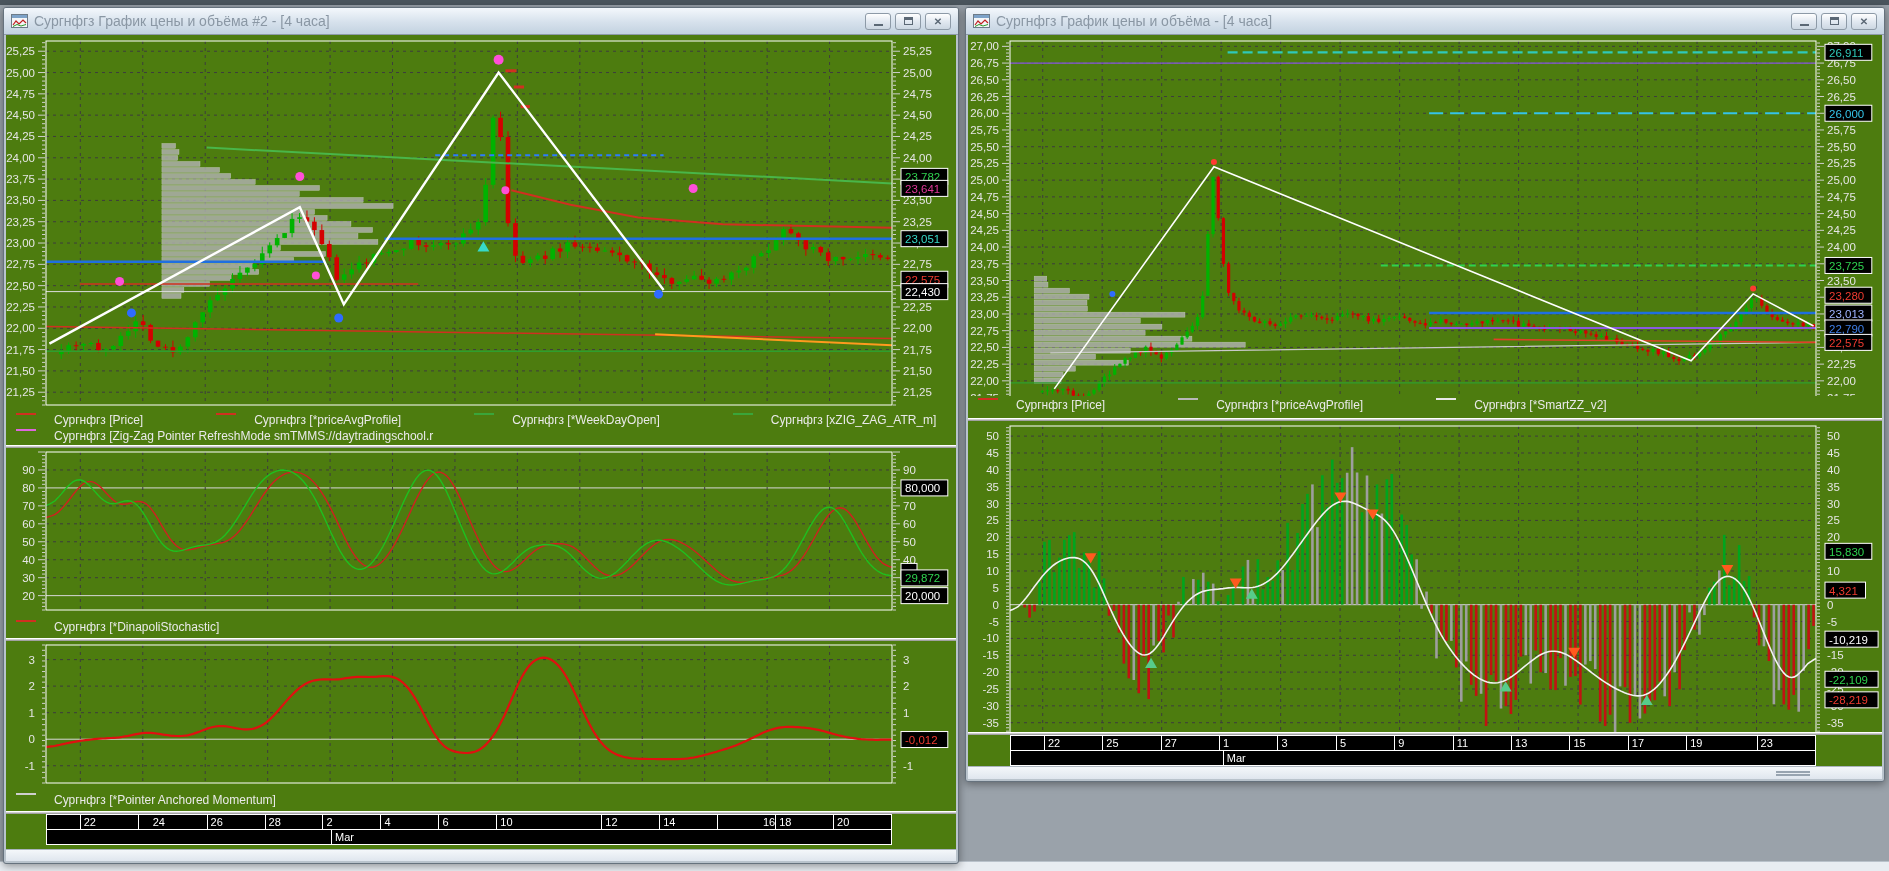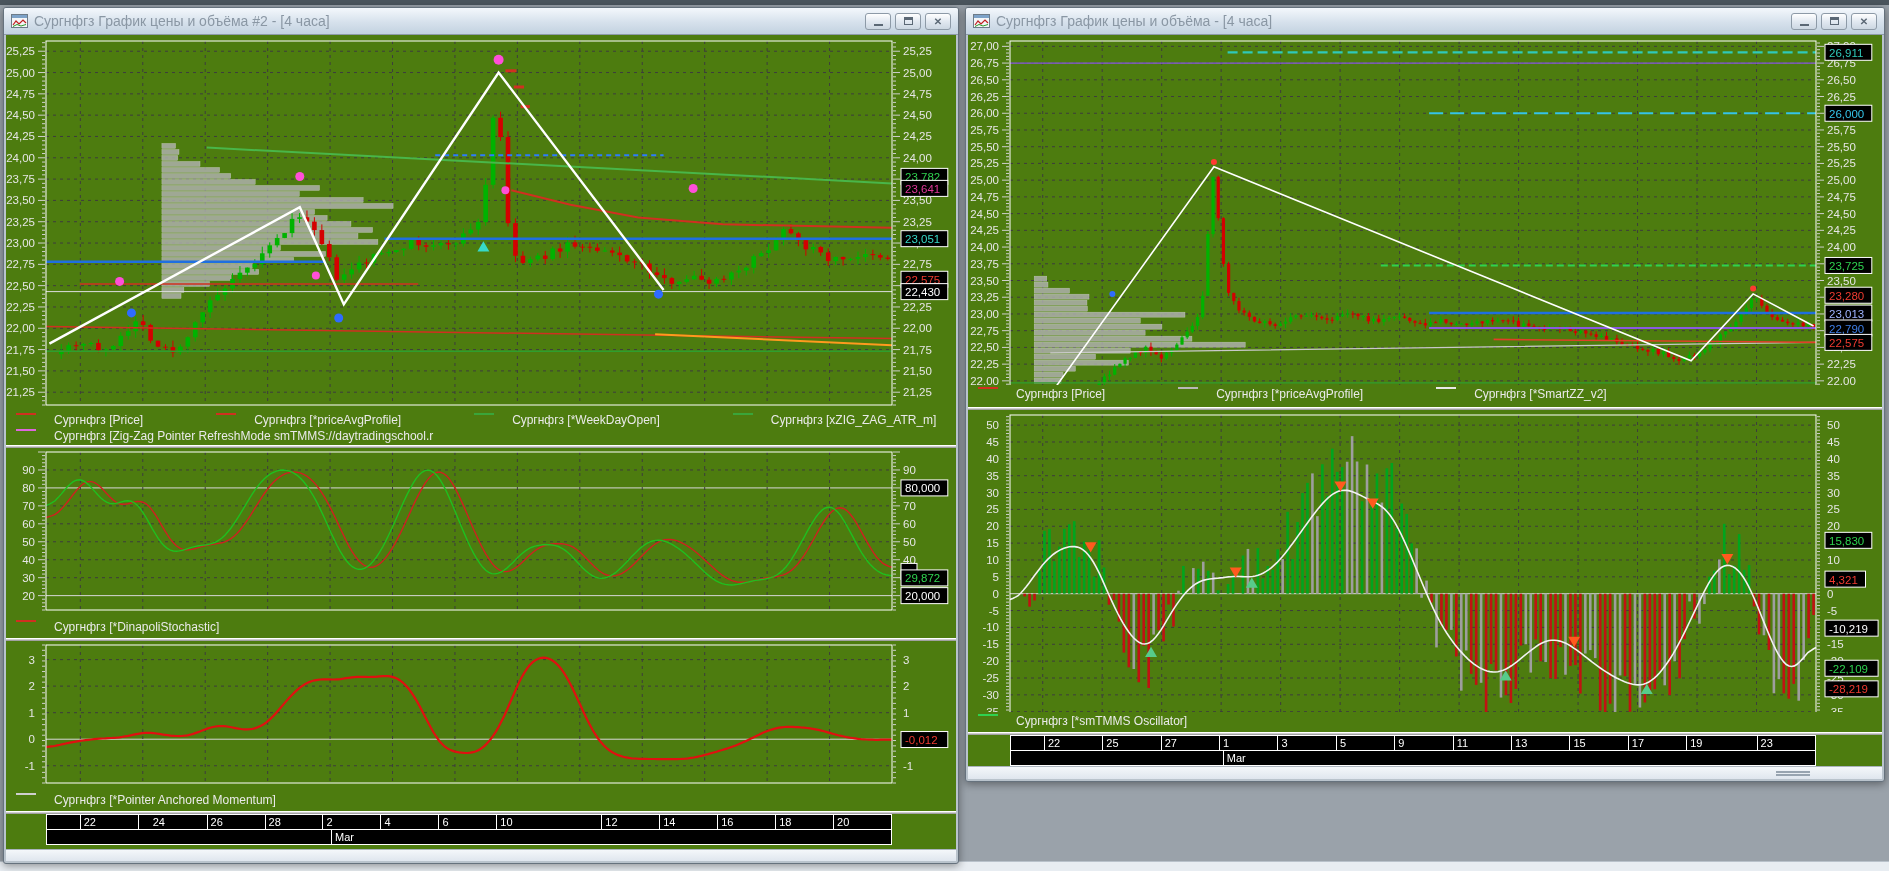--- a/index.html
+++ b/index.html
@@ -871,21 +871,21 @@
           <div class="xcell" style="flex: 1 1 0%;">22</div>
           <div class="xcell" style="flex: 1 1 0%; padding-left: 14px;">24</div>
           <div class="xcell" style="flex: 1 1 0%;">26</div>
           <div class="xcell" style="flex: 1 1 0%;">28</div>
           <div class="xcell" style="flex: 1 1 0%;">2</div>
           <div class="xcell" style="flex: 1 1 0%;">4</div>
           <div class="xcell" style="flex: 1 1 0%;">6</div>
           <div class="xcell" style="flex: 1 1 0%;">10</div>
           <div class="xcell" style="flex: 1 1 0%; margin-left: 47px;">12</div>
           <div class="xcell" style="flex: 1 1 0%;">14</div>
-          <div class="xcell" style="flex: 1 1 0%;">16</div>
+          <div class="xcell" style="flex: 1 1 0%; text-align: right;">16</div>
           <div class="xcell" style="flex: 1 1 0%;">18</div>
           <div class="xcell" style="flex: 1 1 0%;">20</div>
         </div>
         <div class="xrow xrow2">
           <div class="xcell" style="flex: 4.55 1 0%;"></div>
           <div class="xcell" style="flex: 9 1 0%;">Mar</div>
         </div>
       </div>
       <div class="strip" style="height: 12px;"></div>
     </div>
@@ -2033,28 +2033,20 @@
         <text x="861" y="134.82712041884815" fill="#2fd24f" text-anchor="start" font-size="11.5">15,830</text>
         <rect x="857" y="161.13233507853403" width="40.5" height="16" fill="#000" stroke="#fff" stroke-width="1"></rect>
         <text x="861" y="173.63233507853403" fill="#ef3b30" text-anchor="start" font-size="11.5">4,321</text>
         <rect x="857" y="210.15725654450262" width="53.1" height="16" fill="#000" stroke="#fff" stroke-width="1"></rect>
         <text x="861" y="222.65725654450262" fill="#ffffff" text-anchor="start" font-size="11.5">-10,219</text>
         <rect x="857" y="250.24709947643981" width="53.1" height="16" fill="#000" stroke="#fff" stroke-width="1"></rect>
         <text x="861" y="262.7470994764398" fill="#2fd24f" text-anchor="start" font-size="11.5">-22,109</text>
         <rect x="857" y="270.8483560209424" width="53.1" height="16" fill="#000" stroke="#fff" stroke-width="1"></rect>
         <text x="861" y="283.3483560209424" fill="#ef3b30" text-anchor="start" font-size="11.5">-28,219</text>
       </svg>
-      <div class="legendblock" style="height: 20px;">
-        <div class="legendrow">
-          <div class="legenditem">
-            <div class="dash" style="background: rgb(47, 210, 79);"></div>
-            <div class="ltext">Сургнфгз [*smTMMS Oscillator]</div>
-          </div>
-        </div>
-      </div>
       <div class="splitter"></div>
       <div class="xaxis" style="height: 31px; margin-left: 42px; width: 806px;">
         <div class="xrow">
           <div class="xcell" style="flex: 0.55 1 0%;"></div>
           <div class="xcell" style="flex: 1 1 0%;">22</div>
           <div class="xcell" style="flex: 1 1 0%;">25</div>
           <div class="xcell" style="flex: 1 1 0%;">27</div>
           <div class="xcell" style="flex: 1 1 0%;">1</div>
           <div class="xcell" style="flex: 1 1 0%;">3</div>
           <div class="xcell" style="flex: 1 1 0%;">5</div>

